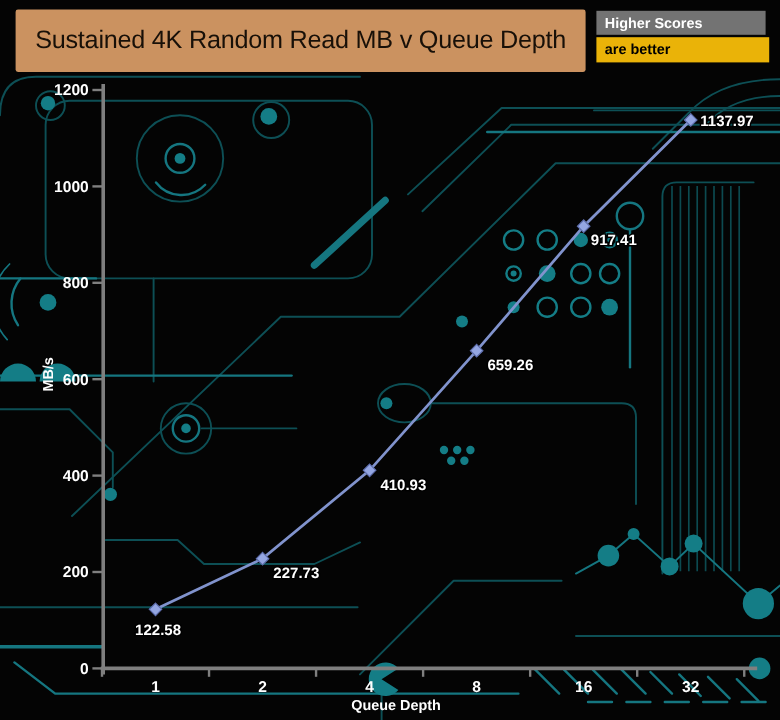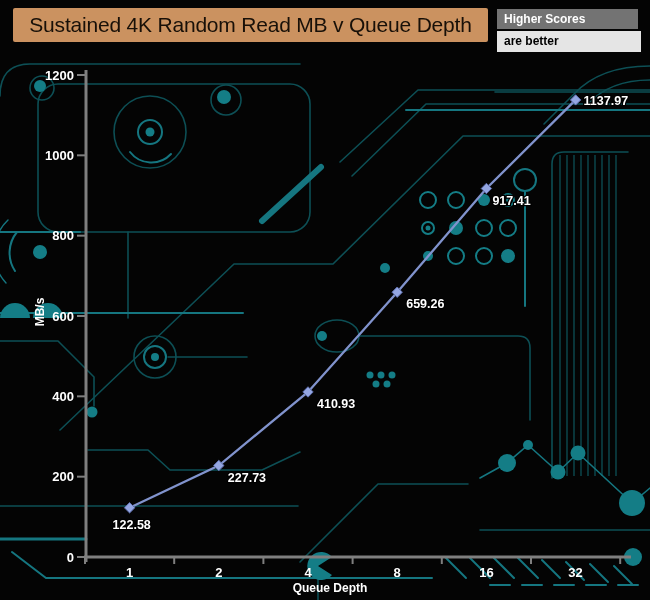--- a/index.html
+++ b/index.html
@@ -2,32 +2,32 @@
 <html><head>
 <meta charset="utf-8">
 <style>
   html,body{margin:0;padding:0;background:#000;}
   .screen{
     position:relative;width:650px;height:600px;overflow:hidden;
     background:#040404;font-family:"Liberation Sans",sans-serif;
   }
   .screen svg{position:absolute;left:0;top:0;}
   .title-box{
-    position:absolute;left:13px;top:8px;width:475px;height:34px;
+    position:absolute;left:13px;top:8px;width:475px;height:52px;
     background:#cb9260;border-radius:2px;display:flex;align-items:center;justify-content:center;
   }
   .title-box span{font-size:21px;color:#181008;letter-spacing:-0.2px;white-space:nowrap;}
   .hs-box{
     position:absolute;left:497px;top:9px;width:141px;height:20px;
     background:#737373;color:#fff;font-size:12px;font-weight:bold;
     line-height:20px;padding-left:7px;box-sizing:border-box;white-space:nowrap;
   }
   .ab-box{
     position:absolute;left:497px;top:31px;width:144px;height:21px;
-    background:#e5e5e5;color:#000;font-size:12px;font-weight:bold;
+    background:#eab308;color:#000;font-size:12px;font-weight:bold;
     line-height:21px;padding-left:7px;box-sizing:border-box;white-space:nowrap;
   }
   #chart text{font-family:"Liberation Sans",sans-serif;fill:#ffffff;}
 </style>
 </head>
 <body>
 
 <div class="screen">
 
   <svg id="bg" width="650" height="600" viewBox="0 0 650 600">

